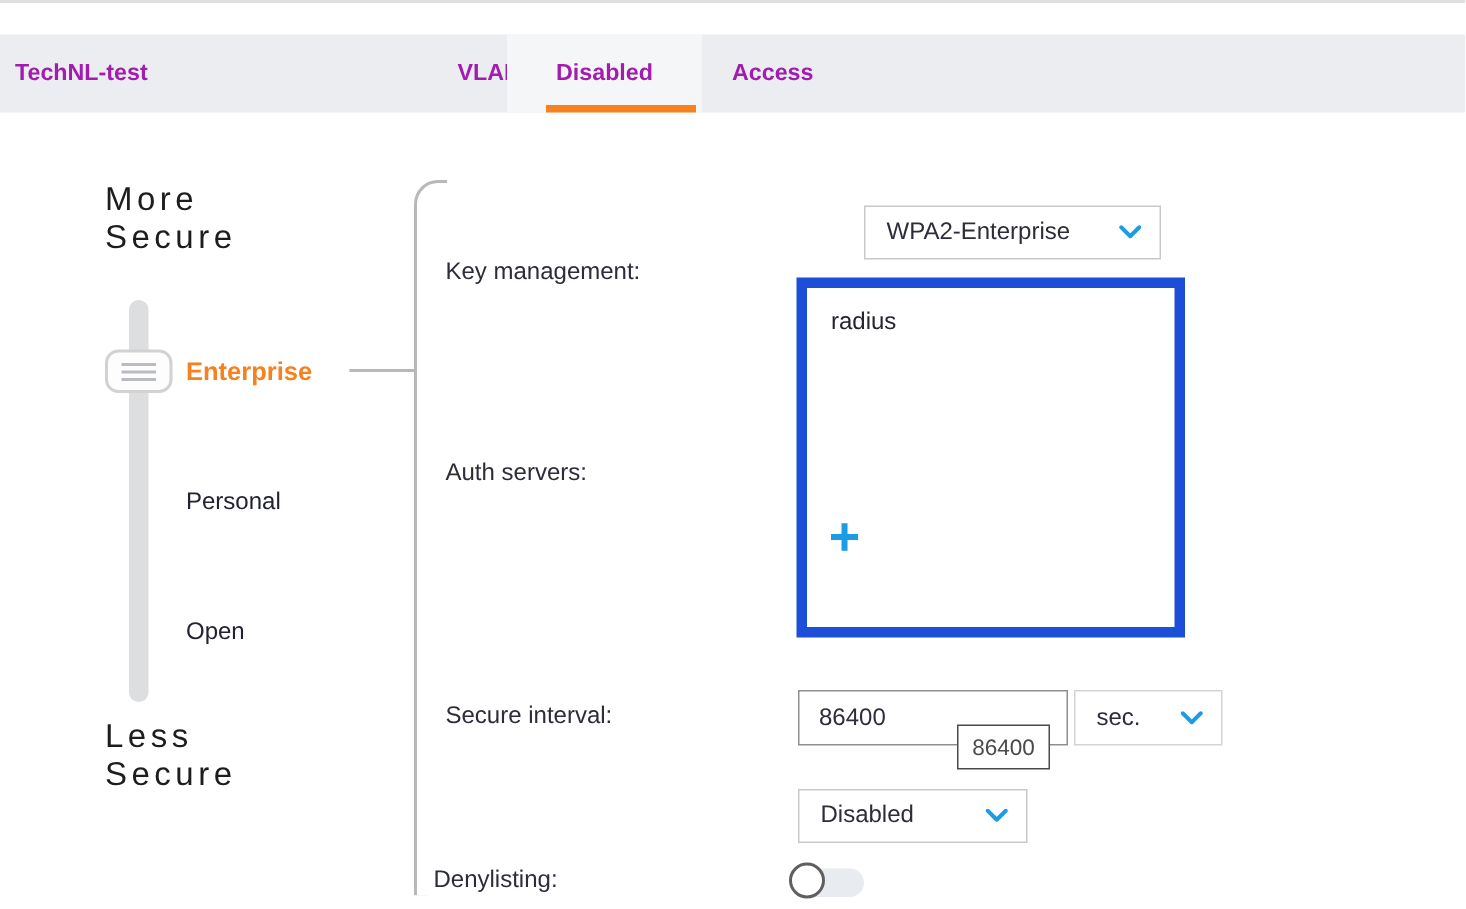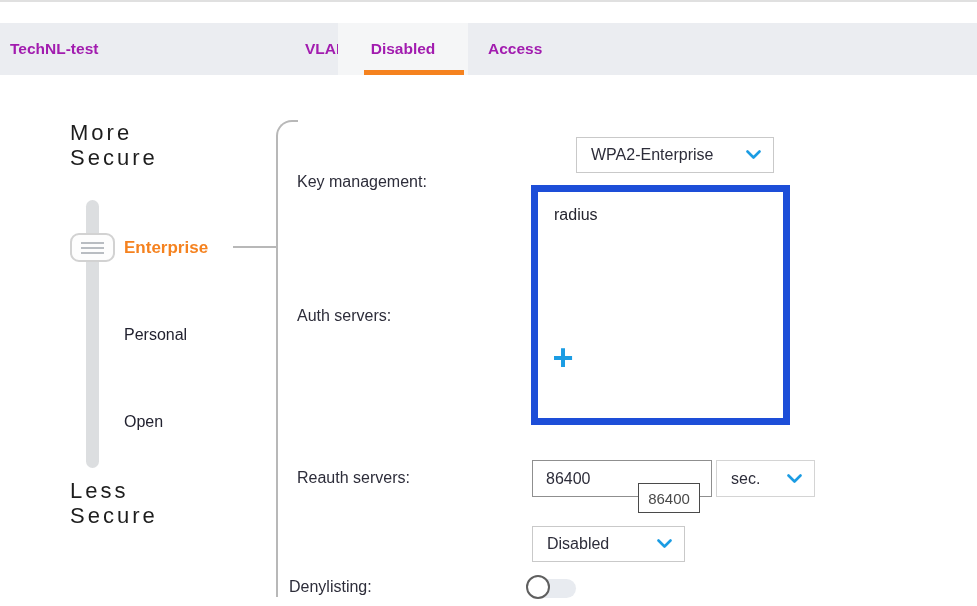--- a/index.html
+++ b/index.html
@@ -207,21 +207,21 @@
       </svg>
     </span>
   </div>
 
   <div class="abs field-label lbl-auth">Auth servers:</div>
   <div class="abs servers-box">
     <div class="server-item">radius</div>
     <button class="add-server">+</button>
   </div>
 
-  <div class="abs field-label lbl-reauth">Reauth servers:</div>
+  <div class="abs field-label lbl-reauth">Secure interval:</div>
   <input class="abs reauth-input" type="text" value="86400" style="">
   <div class="abs reauth-tooltip">86400</div>
   <div class="abs dropdown dd-unit">
     <span>sec.</span>
     <span class="chevron">
       <svg width="15" height="10" viewBox="0 0 15 10">
         <path d="M1.5 1.5 L7.5 7.5 L13.5 1.5" fill="none" stroke="#1b9ce3" stroke-width="2.6" stroke-linecap="round" stroke-linejoin="round"></path>
       </svg>
     </span>
   </div>

